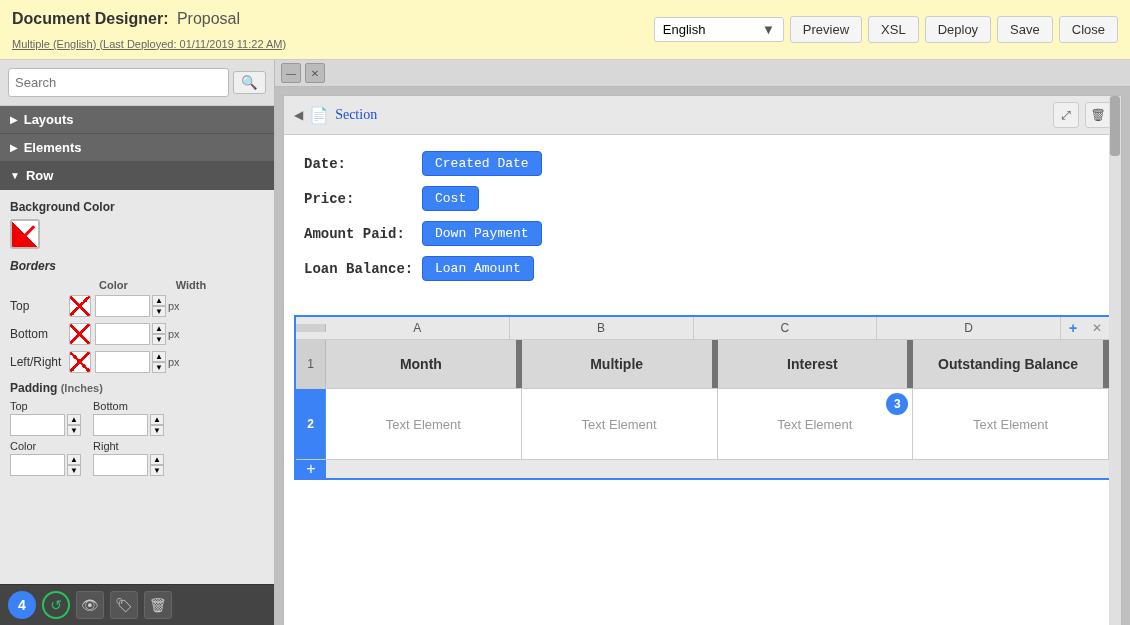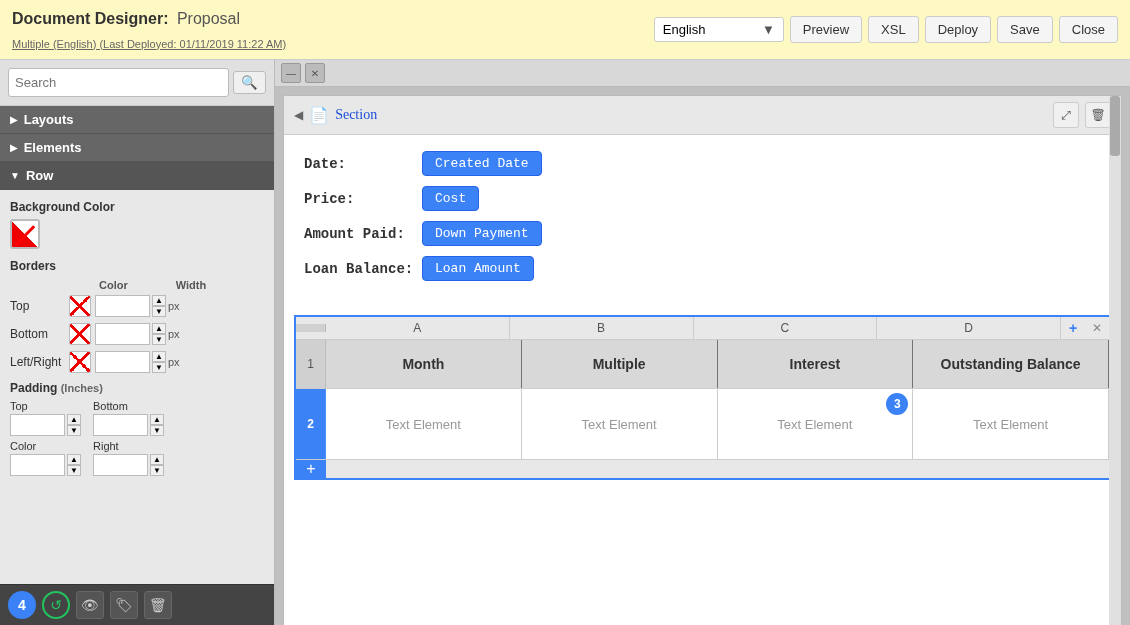--- a/index.html
+++ b/index.html
@@ -96,21 +96,21 @@
       top: 0; left: 0; right: 0; bottom: 0;
       background: linear-gradient(45deg, #e00 50%, white 50%);
     }
     .color-swatch::after {
       content: '';
       position: absolute;
       width: 100%; height: 3px;
       background: red;
       top: 50%; transform: rotate(-45deg);
     }
-    .borders-title { font-size: 12px; font-weight: bold; margin-bottom: 6px; color: #333; }
+    .borders-title { font-size: 12px; font-weight: bold; margin-bottom: 6px; color: #333; font-style: italic; }
     .border-row {
       display: flex; align-items: center; margin-bottom: 6px; gap: 4px;
     }
     .border-label { width: 55px; font-size: 12px; color: #333; }
     .no-color-swatch {
       width: 22px; height: 22px; border: 1px solid #bbb; border-radius: 2px;
       background: white; position: relative; overflow: hidden; flex-shrink: 0;
     }
     .no-color-swatch::before {
       content: '';
@@ -234,21 +234,21 @@
     .col-add { width: 24px; text-align: center; cursor: pointer; color: #3b82f6; font-size: 14px; font-weight: bold; }
     .col-close { width: 24px; text-align: center; cursor: pointer; color: #888; font-size: 12px; }
 
     .table-data-row {
       display: flex; background: #d8d8d8; border-bottom: 1px solid #ccc;
     }
     .table-data-row.row-1 { background: #d8d8d8; }
 
     .table-cell-header {
       flex: 1; text-align: center; font-size: 14px; font-weight: bold;
-      color: #333; padding: 16px 8px; border-right: 1px solid #737373;
+      color: #333; padding: 16px 8px; border-right: 6px solid #737373;
     }
     
     .table-body-row {
       display: flex; background: white; min-height: 70px;
     }
     .table-body-row-num {
       width: 30px; background: #3b82f6; border-right: 1px solid #4b92ff;
       display: flex; align-items: center; justify-content: center;
       font-size: 12px; color: white; font-weight: bold;
     }

